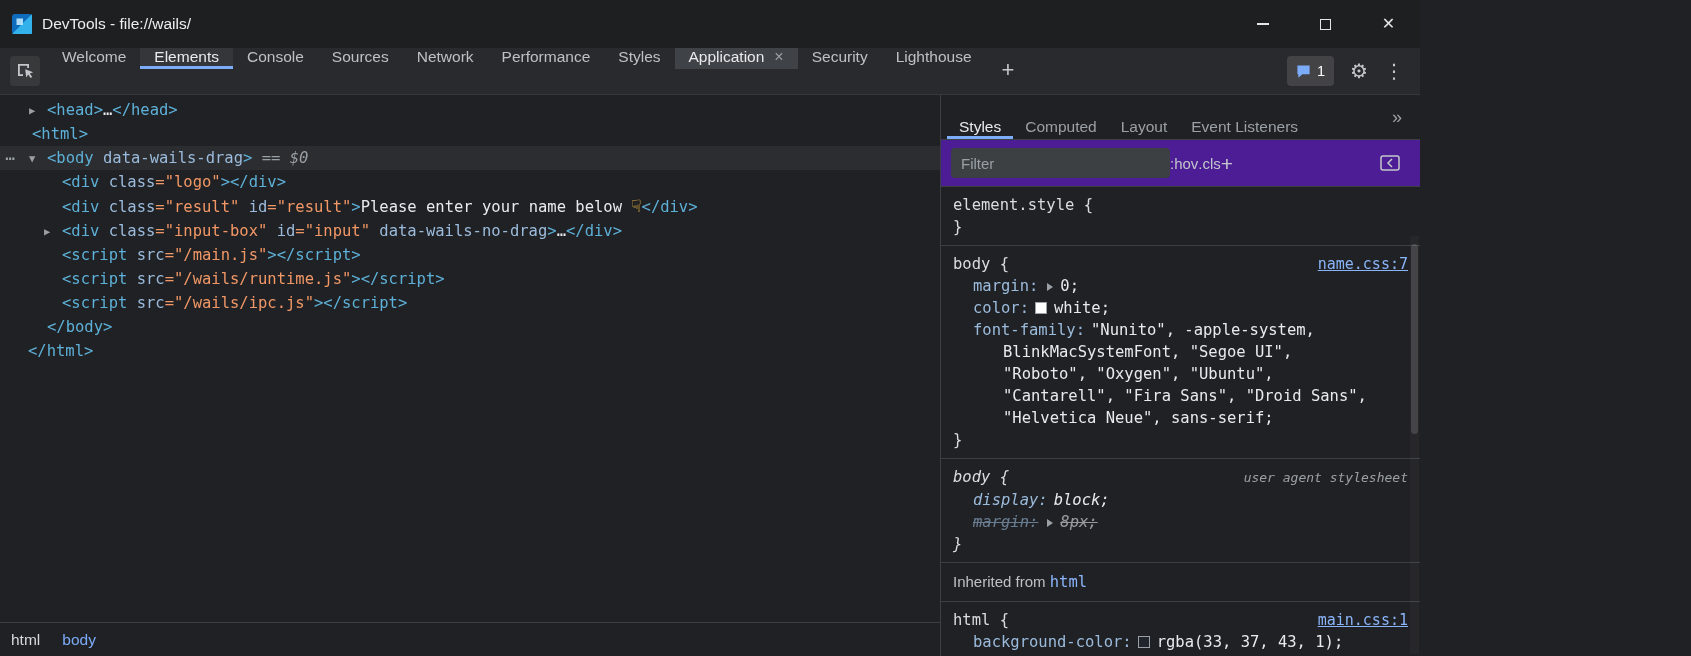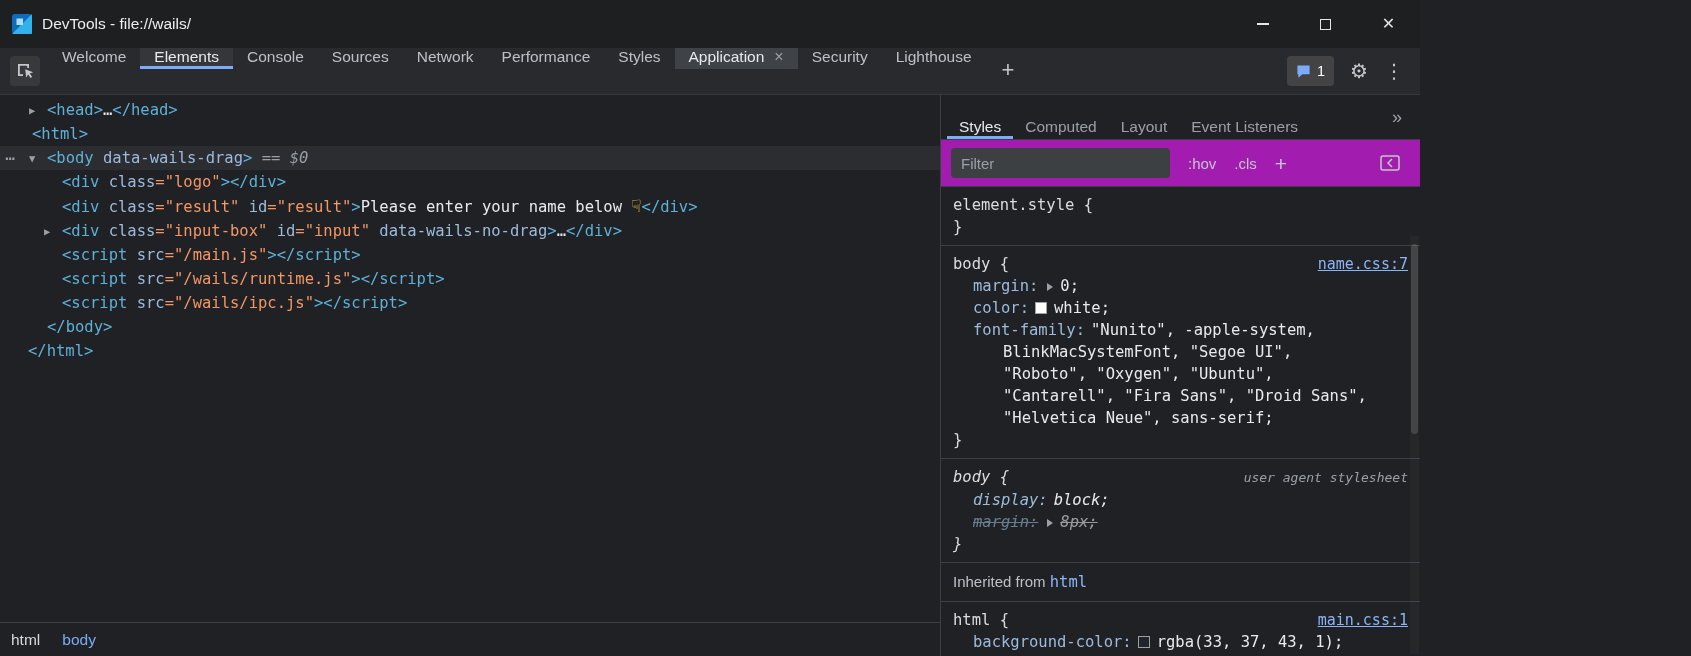--- a/index.html
+++ b/index.html
@@ -59,22 +59,22 @@
   .crumb.selected{color:var(--accent)}
 
   
   .styles-panel{flex:0 0 480px;border-left:1px solid #3c4043;display:flex;flex-direction:column;
     position:relative;overflow:hidden;background:#202124}
   .pane-tabs{flex:0 0 45px;display:flex;align-items:stretch;border-bottom:1px solid #3c4043;padding:0 6px}
   .pane-tab{display:flex;align-items:center;padding:3px 12px 0 12px;font-size:15.5px;color:#9aa0a6;
     border-bottom:3px solid transparent;white-space:nowrap}
   .pane-tab.selected{color:#e8eaed;border-bottom-color:var(--accent)}
   .pane-chevron{margin-left:auto;align-self:center;color:#9aa0a6;font-size:18px;padding-right:12px}
-  .pane-toolbar{flex:0 0 47px;background:#a21caf;border-bottom:1px solid #3c4043;
-    display:flex;align-items:center;gap:18px;padding:0 10px}
+  .pane-toolbar{flex:0 0 47px;background:#4c1d95;border-bottom:1px solid #3c4043;
+    display:flex;align-items:center;padding:0 10px}
   .filter-input{flex:0 0 200px;height:30px;background:#3c4043;border:none;border-radius:4px;
     color:#e8eaed;padding:0 10px;font-size:15px;outline:none;font-family:"Liberation Sans",sans-serif}
   .filter-input::placeholder{color:#9aa0a6}
   .tool-btn{color:#c3c7cb;font-size:15px}
   .tool-btn.plus{font-size:21px;line-height:1}
   .toolbar-icon{margin-left:auto;margin-right:10px;display:flex;align-items:center}
 
   .sections{flex:1;overflow:hidden;font-family:"DejaVu Sans Mono",monospace;
     font-size:15.5px;line-height:22px}
   .sec{padding:7px 12px;border-bottom:1px solid #3c4043}

